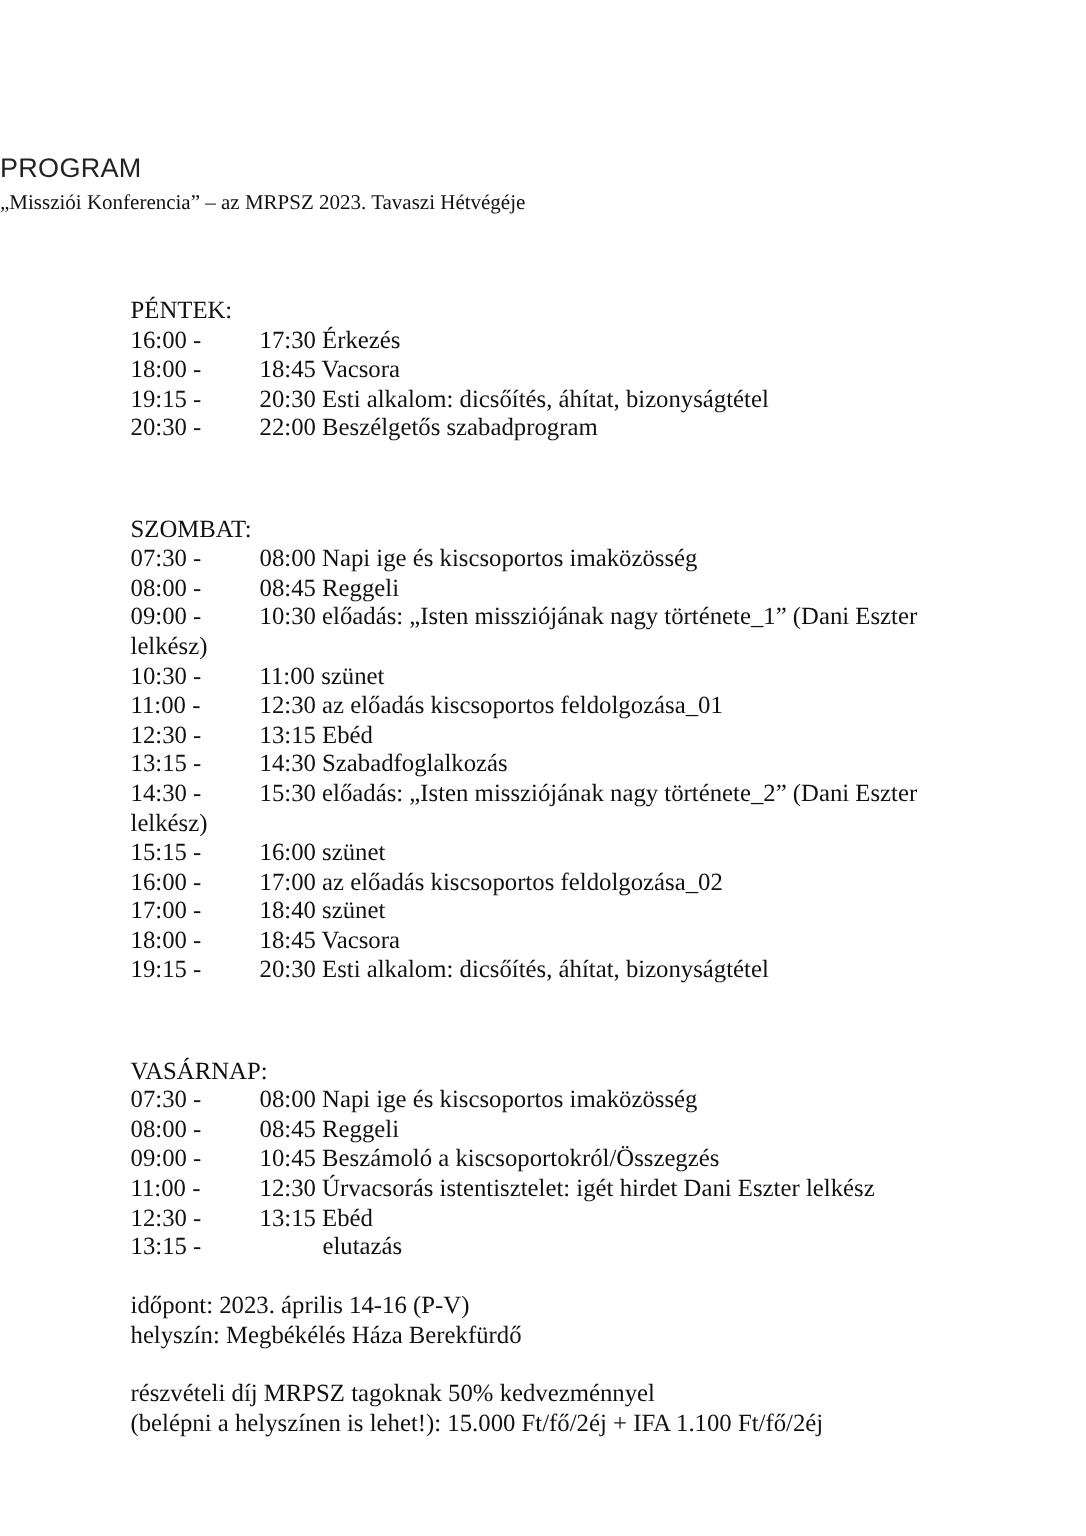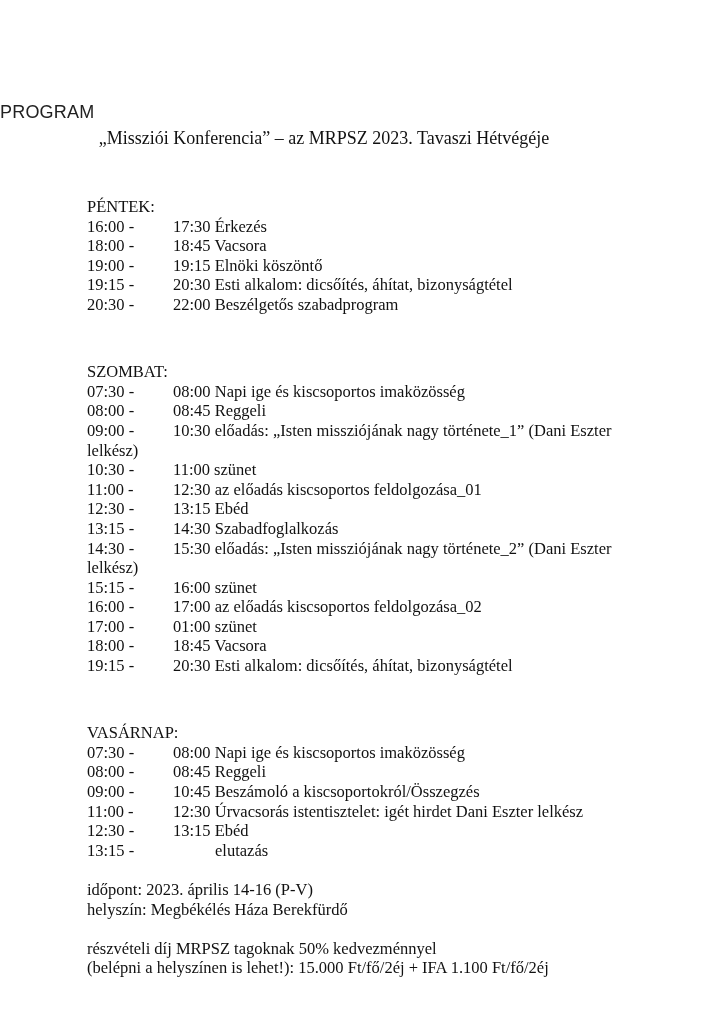--- a/index.html
+++ b/index.html
@@ -3,22 +3,22 @@
 <meta charset="utf-8">
 <style>
   html, body { margin: 0; padding: 0; background: #ffffff; }
   body { width: 724px; height: 1024px; position: relative; overflow: hidden; color: #111; }
   .page { position: absolute; left: 0; top: 0; width: 724px; height: 1024px; }
   .title {
     position: absolute; top: 102px; left: 0; width: 724px; 
     font-family: "Liberation Sans", sans-serif; font-size: 18px; color: #222; letter-spacing: 0.2px;
   }
   .subtitle {
-    position: absolute; top: 128px; left: 0; width: 648px; text-align: center;
-    font-family: "Liberation Serif", serif; font-size: 18px; color: #111;
+    position: absolute; top: 128px; left: 0; width: 648px; text-align: left;
+    font-family: "Liberation Serif", serif; font-size: 14px; color: #111;
   }
   .body {
     position: absolute; left: 87px; top: 169px; width: 560px;
     font-family: "Liberation Serif", serif; font-size: 16.5px; line-height: 19.6px; color: #111;
   }
   .day { height: 19.6px; margin-top: 28px; }
   .row { position: relative; height: 19.6px; white-space: nowrap; }
   .row .start { position: absolute; left: 0; }
   .row .rest { position: absolute; left: 86px; }
   .row .rest.indent { left: 128px; }
@@ -36,24 +36,20 @@
   <div class="body">
 
     <div class="day">PÉNTEK:</div>
     <div class="row">
         <span class="start">16:00 -</span>
         <span class="rest">17:30 Érkezés</span>
       </div>
     <div class="row">
         <span class="start">18:00 -</span>
         <span class="rest">18:45 Vacsora</span>
-      </div>
-    <div class="row">
-        <span class="start">19:00 -</span>
-        <span class="rest">19:15 Elnöki köszöntő</span>
       </div>
     <div class="row">
         <span class="start">19:15 -</span>
         <span class="rest">20:30 Esti alkalom: dicsőítés, áhítat, bizonyságtétel</span>
       </div>
     <div class="row">
         <span class="start">20:30 -</span>
         <span class="rest">22:00 Beszélgetős szabadprogram</span>
       </div>
     <div class="gap"></div>
@@ -96,21 +92,21 @@
     <div class="row">
         <span class="start">15:15 -</span>
         <span class="rest">16:00 szünet</span>
       </div>
     <div class="row">
         <span class="start">16:00 -</span>
         <span class="rest">17:00 az előadás kiscsoportos feldolgozása_02</span>
       </div>
     <div class="row">
         <span class="start">17:00 -</span>
-        <span class="rest">01:00 szünet</span>
+        <span class="rest">18:40 szünet</span>
       </div>
     <div class="row">
         <span class="start">18:00 -</span>
         <span class="rest">18:45 Vacsora</span>
       </div>
     <div class="row">
         <span class="start">19:15 -</span>
         <span class="rest">20:30 Esti alkalom: dicsőítés, áhítat, bizonyságtétel</span>
       </div>
     <div class="gap"></div>

